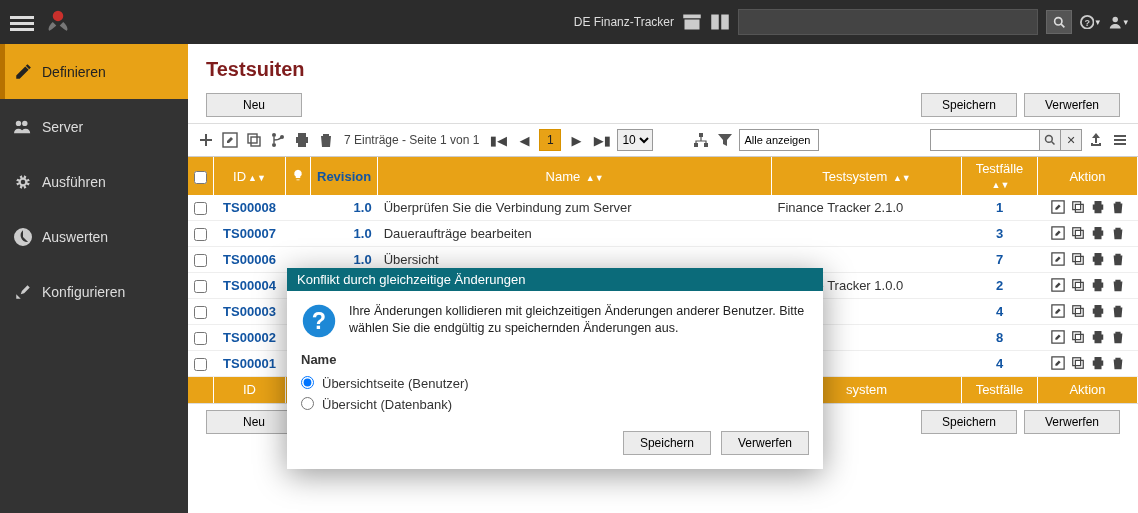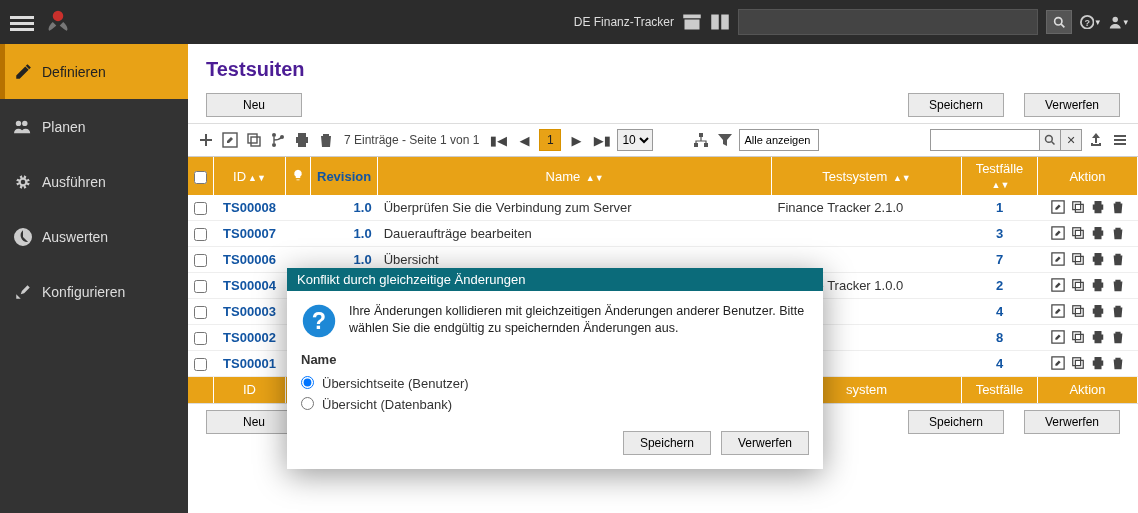--- a/index.html
+++ b/index.html
@@ -25,22 +25,22 @@
   
   .sidebar{width:188px;background:#333;color:#ddd;flex-shrink:0}
   .side-item{display:flex;align-items:center;gap:10px;height:55px;padding:0 14px;cursor:pointer;font-size:14px;color:#ddd}
   .side-item svg{width:18px;height:18px;fill:#ccc}
   .side-item.active{background:#e8a216;color:#222;border-left:5px solid #b77200;padding-left:9px}
   .side-item.active svg{fill:#222}
 
   
   .main{flex:1;background:#fff;display:flex;flex-direction:column}
   .page-header{padding:14px 18px 8px}
-  .page-title{font-size:20px;font-weight:bold;color:#4c1d95}
-  .topbtn-row{display:flex;align-items:center;padding:4px 18px 6px;gap:20px}
+  .page-title{font-size:20px;font-weight:bold;color:#7f1d1d}
+  .topbtn-row{display:flex;align-items:center;padding:4px 18px 6px;gap:7px}
   .btn{background:#ececec;border:1px solid #aaa;padding:4px 16px;font-size:12px;cursor:pointer}
   .spacer{flex:1}
 
   .toolbar{display:flex;align-items:center;padding:4px 8px 4px 8px;border-top:1px solid #ddd;border-bottom:1px solid #ccc;gap:4px}
   .ticon{width:20px;height:24px;display:inline-flex;align-items:center;justify-content:center;color:#555;cursor:pointer}
   .ticon svg{width:16px;height:16px;fill:#555}
   .page-info{font-size:12px;color:#444;margin:0 4px;white-space:nowrap}
   .pager{display:flex;align-items:center;gap:4px}
   .pager .pbtn{width:22px;height:22px;display:flex;align-items:center;justify-content:center;cursor:pointer;color:#444}
   .pager .pcurrent{background:#e8a216;color:#222;width:22px;height:22px;display:flex;align-items:center;justify-content:center;border:1px solid #d89200;font-size:12px}
@@ -146,21 +146,21 @@
           <path d="M2 11l8-8 3 3-8 8H2zM12 1l3 3-1.5 1.5-3-3z"></path>
         </svg>
       <span>Definieren</span>
     </div>
     <div class="side-item">
       <svg viewBox="0 0 20 16">
           <circle cx="5" cy="4" r="3"></circle>
           <circle cx="12" cy="4" r="3"></circle>
           <path d="M0 15c0-3 2-5 5-5s5 2 5 5zM8 15c0-3 2-5 5-5s5 2 5 5z"></path>
         </svg>
-      <span>Planen</span>
+      <span>Server</span>
     </div>
     <div class="side-item">
       <svg viewBox="0 0 16 16">
           <path d="M14 9l-2-.4a5 5 0 000-1.2L14 7l-1-2-1.8.9a5 5 0 00-.9-.9L11 3 9 2l-.4 2a5 5 0 00-1.2 0L7 2 5 3l.9 1.8a5 5 0 00-.9.9L3 5 2 7l2 .4a5 5 0 000 1.2L2 9l1 2 1.8-.9a5 5 0 00.9.9L5 13l2 1 .4-2a5 5 0 001.2 0L9 14l2-1-.9-1.8a5 5 0 00.9-.9L13 11zM8 10a2 2 0 110-4 2 2 0 010 4z"></path>
         </svg>
       <span>Ausführen</span>
     </div>
     <div class="side-item">
       <svg viewBox="0 0 16 16">
           <path d="M8 0a8 8 0 100 16A8 8 0 008 0zm0 2V8l4.5 4.5A6 6 0 018 2z"></path>

